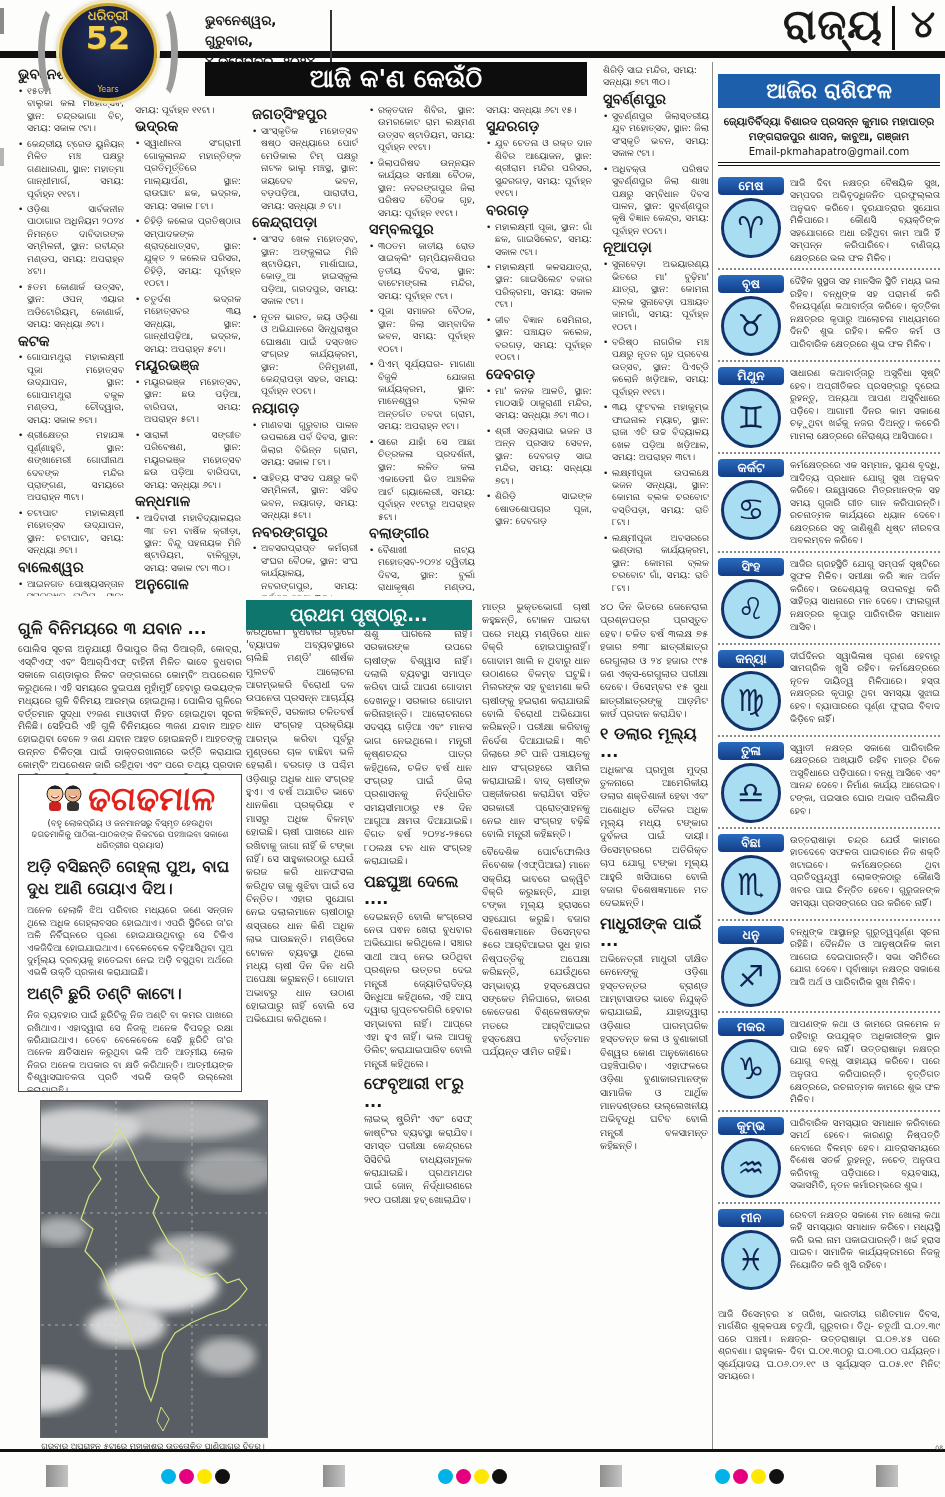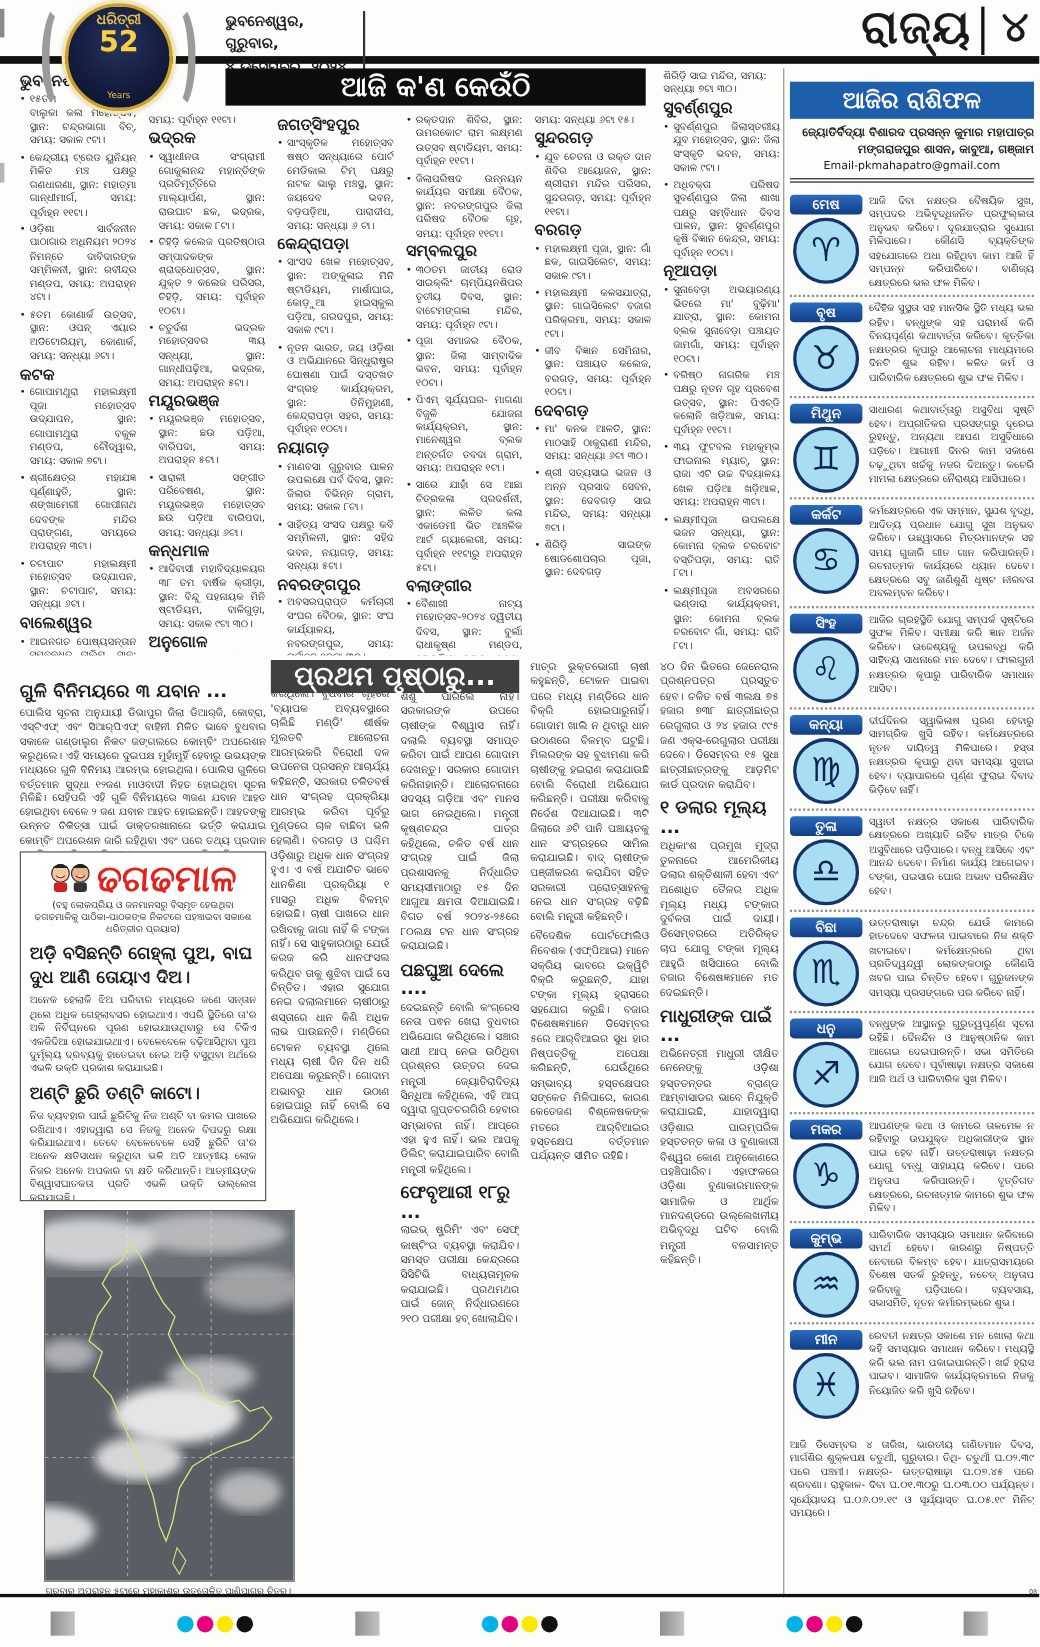--- a/index.html
+++ b/index.html
@@ -10,21 +10,21 @@
   .mast-rule{left:0;top:51px;width:945px;height:7px;background:#111;z-index:1;}
   .logo-wrap{left:28px;top:2px;width:160px;height:100px;z-index:3;display:flex;align-items:center;justify-content:center;}
   .logo-arc{width:26px;height:84px;border:7px solid #9b9b9b;border-radius:50%;}
   .logo-arc.l{border-right:none;border-top-color:transparent;border-bottom-color:transparent;margin-right:-12px;}
   .logo-arc.r{border-left:none;border-top-color:transparent;border-bottom-color:transparent;margin-left:-12px;}
   .emblem{width:92px;height:92px;border-radius:50%;
           background:radial-gradient(circle at 50% 35%,#26335e 0%,#141d3f 55%,#0a102a 100%);
           border:3px solid #c9a22c;box-shadow:0 0 0 3px #f3e6b0,0 0 6px rgba(0,0,0,.5);
           display:flex;flex-direction:column;align-items:center;justify-content:center;z-index:2;}
   .emblem .paper{color:#e8c24a;font-size:13px;font-weight:bold;line-height:1;}
-  .emblem .years{color:#f5cf4e;font-size:26px;font-weight:bold;line-height:1;text-shadow:0 1px 0 #7a5c00;}
+  .emblem .years{color:#f5cf4e;font-size:32px;font-weight:bold;line-height:1;text-shadow:0 1px 0 #7a5c00;}
   .emblem .ylabel{color:#e8c24a;font-size:8px;line-height:1.4;margin-top:30px;}
   .dateline{left:205px;top:10px;width:120px;padding-right:5px;border-right:2px solid #333;
             font-size:13.5px;font-weight:bold;line-height:1.5;z-index:2;}
   .section-title{right:62px;top:0px;font-size:42px;font-weight:bold;letter-spacing:1px;z-index:2;}
   .section-divider{right:50px;top:6px;width:3px;height:44px;background:#111;z-index:2;}
   .page-num{right:10px;top:2px;font-size:38px;font-weight:bold;z-index:2;}
   .crop-mark{left:0;top:8px;width:4px;height:26px;background:#8b8b8b;}
   .crop-mark2{left:0;top:148px;width:4px;height:18px;background:#b5b5b5;}
   
   .listing{left:18px;top:62px;width:692px;height:534px;overflow:hidden;}
@@ -35,21 +35,21 @@
   .lcol.under-bar{padding-top:40px;}
   .lcol h3{font-size:14.5px;font-weight:bold;margin:3px 0 2px 0;line-height:1.1;}
   .item{font-size:9.3px;line-height:1.34;text-align:justify;padding-left:9px;position:relative;margin:0 0 3px 0;}
   .item::before{content:"•";position:absolute;left:0;top:0;font-size:9px;}
   .contline{font-size:9.3px;line-height:1.34;text-align:justify;margin:0 12px 3px 0;}
   
   .vline{left:712px;top:62px;width:1px;height:1390px;background:#8c8c8c;}
   .horo{left:718px;top:74px;width:222px;height:1390px;overflow:hidden;}
   .horo-title{height:34px;background:#1e5fac;color:#fff;font-size:21px;font-weight:bold;
               display:flex;align-items:center;justify-content:center;margin-bottom:6px;}
-  .horo-cred{text-align:right;font-size:10.6px;font-weight:bold;line-height:1.45;}
+  .horo-cred{text-align:center;font-size:10.6px;font-weight:bold;line-height:1.45;}
   .horo-email{text-align:center;font-size:10px;margin-top:1px;}
   .horo-rule{border-bottom:4px double #111;margin:5px 0 6px 0;}
   .sign{padding:5px 0 4px 0;border-bottom:2px dotted #8a8a8a;overflow:hidden;}
   .sign:last-of-type{border-bottom:none;}
   .sign-media{float:left;width:66px;margin-right:6px;text-align:center;}
   .sign-pill{display:block;background:linear-gradient(180deg,#2a6cc0,#123d86);color:#fff;font-size:12.5px;
              font-weight:bold;border-radius:4px;padding:1px 2px;margin-bottom:3px;}
   .sign-circle{width:54px;height:54px;margin:0 auto;border-radius:50%;background:#a8ddf2;
                border:3px solid #12336b;display:flex;align-items:center;justify-content:center;
                color:#0d2250;font-size:30px;line-height:1;}
@@ -66,22 +66,22 @@
   .dhaga-intro{font-size:8.6px;line-height:1.3;text-align:center;margin:3px 0;}
   .dhaga-verse{font-size:16px;font-weight:bold;text-align:left;line-height:1.4;margin:4px 0;}
   .dhaga p.body{margin:2px 0;font-size:9.2px;line-height:1.35;text-align:justify;}
   .dhaga-credit{border-top:1px solid #777;margin-top:4px;padding-top:3px;font-size:10px;font-weight:normal;text-align:right;}
   
   .weather{left:18px;top:1100px;width:226px;height:360px;}
   .weather svg{display:block;border:1px solid #666;}
   .weather figcaption{font-size:8.4px;text-align:center;margin-top:3px;}
   
   .contsec{left:246px;top:600px;width:464px;height:846px;overflow:hidden;}
-  .fp-box{position:absolute;left:0;top:0;width:226px;height:30px;background:#404040;color:#fff;
-          font-size:24px;font-weight:bold;display:flex;align-items:center;justify-content:center;z-index:2;}
+  .fp-box{position:absolute;left:0;top:0;width:226px;height:30px;background:#0f766e;color:#fff;
+          font-size:18px;font-weight:bold;display:flex;align-items:center;justify-content:center;z-index:2;}
   .cont-cols{position:absolute;left:0;top:0;width:464px;height:846px;display:flex;gap:10px;}
   .ccol{width:108px;flex:0 0 108px;overflow:hidden;}
   .ccol.first{}
   .ccol p{margin:0 0 4px 0;font-size:9.7px;line-height:1.38;text-align:justify;}
   .ccol h4{margin:5px 0 2px 0;font-size:16px;font-weight:bold;line-height:1.1;}
   
   .bot-rule{left:0;top:1449px;width:945px;height:3px;background:#111;}
   .page-code{right:2px;top:1444px;font-size:6px;color:#555;}
   .marks{left:0;top:1462px;width:945px;height:28px;display:flex;align-items:center;justify-content:space-around;}
   .reg-square{width:22px;height:22px;background:linear-gradient(90deg,#8f8f8f,#c4c4c4);}

